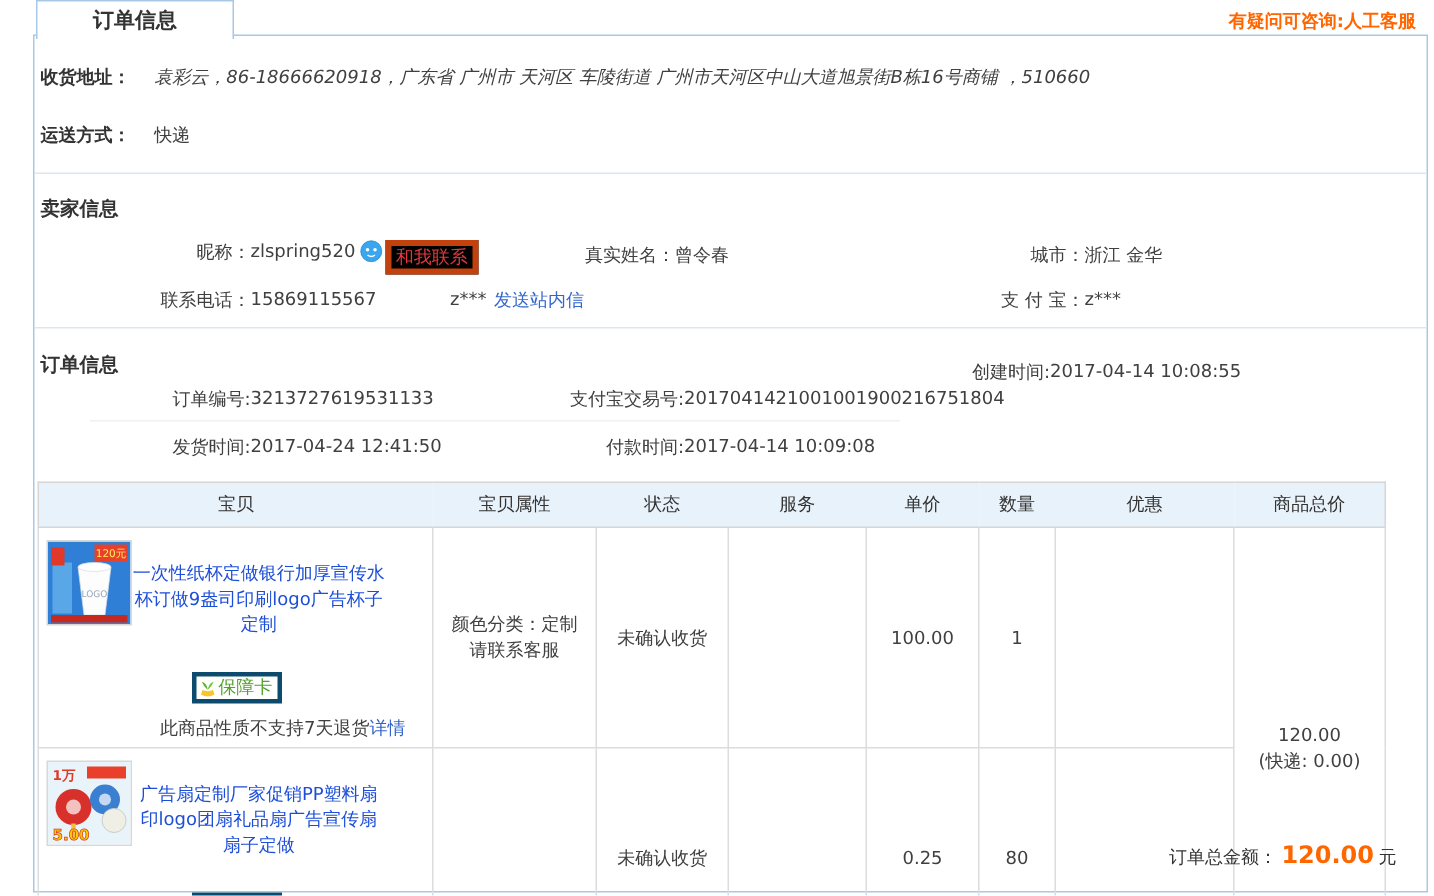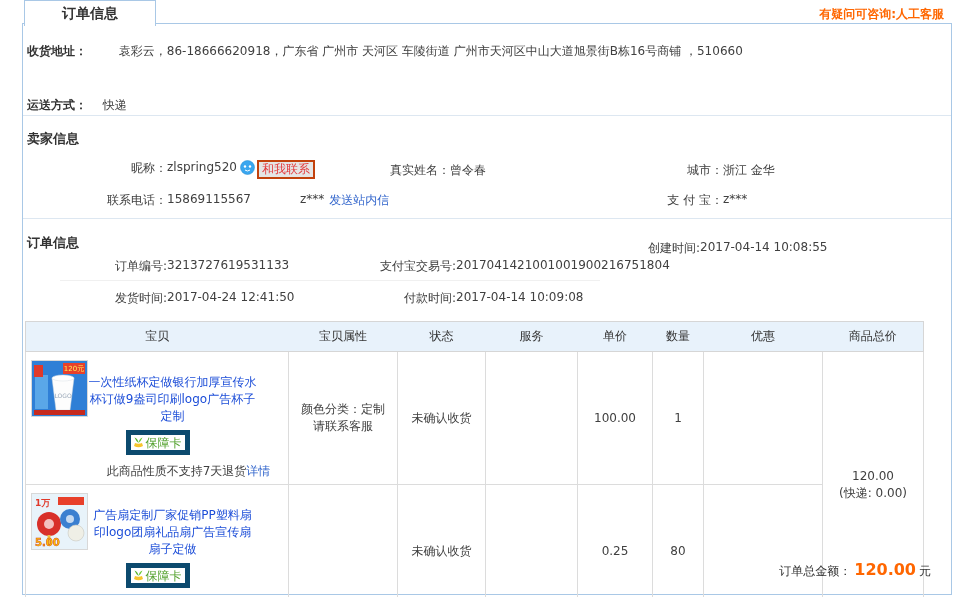--- a/index.html
+++ b/index.html
@@ -12,53 +12,53 @@
   .divider{position:absolute;left:23px;width:928px;height:1px;background:#dde7f1;}
   .faintline{position:absolute;background:#f0f0f0;height:1px;}
   .cell{position:absolute;display:flex;align-items:flex-start;white-space:nowrap;}
   .cell .l{display:inline-block;text-align:right;color:#404040;}
   .cell .v{color:#404040;}
   .blue-link{color:#3366cc;text-decoration:none;cursor:pointer;}
   .heading{position:absolute;font-weight:bold;color:#333;font-size:13px;}
   
   .ww{display:inline-block;width:15px;height:15px;margin:0 2px 0 3px;vertical-align:-3px;}
   
-  .contact-badge{display:inline-block;background:#e5e5e5;border:2px solid #c2410c;color:#e4393c;padding:0 3px;height:15px;line-height:15px;text-decoration:none;cursor:pointer;}
+  .contact-badge{display:inline-block;background:#000000;border:4px solid #c2410c;color:#e4393c;padding:0 3px;height:15px;line-height:15px;text-decoration:none;cursor:pointer;}
   
   table.goods{position:absolute;left:25px;top:321px;width:898px;border-collapse:collapse;table-layout:fixed;border:1px solid #d6d6d6;}
   table.goods th{background:#e8f2fb;border-bottom:1px solid #d6d6d6;font-weight:normal;color:#333;height:27px;font-size:12px;}
   table.goods td{border:1px solid #dcdcdc;height:96px;vertical-align:middle;text-align:center;color:#404040;}
   td.prod{vertical-align:top;text-align:left;padding:8px 4px 4px 5px;}
   .thumb{width:55px;height:55px;float:left;border:1px solid #d8d8d8;}
   .prod-main{margin-left:62px;}
   .prod-title{color:#1d4ed8;line-height:17px;text-decoration:none;cursor:pointer;display:block;width:195px;padding-left:31px;}
-  .gcard{display:inline-flex;align-items:flex-start;border:5px solid #0c4a6e;color:#52a12c;padding:0 3px 0 1px;height:15px;margin-top:5px;background:#fff;}
+  .gcard{display:inline-flex;align-items:center;border:3px solid #0c4a6e;color:#52a12c;padding:0 3px 0 1px;height:15px;margin-top:23px;background:#fff;}
   .gcard svg{margin-right:1px;}
   .no-return{margin-left:62px;margin-top:8px;color:#404040;}
   .attrs-cell{color:#7a7a7a;padding:0 10px;}
   .total-cell div{line-height:17px;}
   .footer-total{position:absolute;top:560px;right:25px;display:flex;align-items:baseline;color:#333;}
   .footer-total .amount{color:#ff6600;font-weight:bold;font-size:16px;margin:0 3px;}
 </style>
 </head>
 <body>
 
 <div class="border-box"></div>
 
 <div class="tab">
   <span>订单信息</span>
 </div>
 
 <a class="help-link">有疑问可咨询:人工客服</a>
 
 <div class="abs" style="left:27px;top:43px;white-space:nowrap;">
   <span class="lbl">收货地址：</span>
-  <span style="margin-left:28px;">袁彩云，86-18666620918，广东省 广州市 天河区 车陵街道 广州市天河区中山大道旭景街B栋16号商铺 ，510660</span>
-</div>
-<div class="abs" style="left:27px;top:82px;white-space:nowrap;margin-top:15px;">
+  <span style="margin-left:12px;font-style:italic;">袁彩云，86-18666620918，广东省 广州市 天河区 车陵街道 广州市天河区中山大道旭景街B栋16号商铺 ，510660</span>
+</div>
+<div class="abs" style="left:27px;top:82px;white-space:nowrap;">
   <span class="lbl">运送方式：</span>
   <span style="margin-left:12px;">快递</span>
 </div>
 
 <div class="divider" style="top:115px;"></div>
 
 <div class="heading" style="left:27px;top:130px;">卖家信息</div>
 
 <div class="cell" style="left:27px;top:160px;">
   <span class="l" style="width:140px;">昵称：</span>

